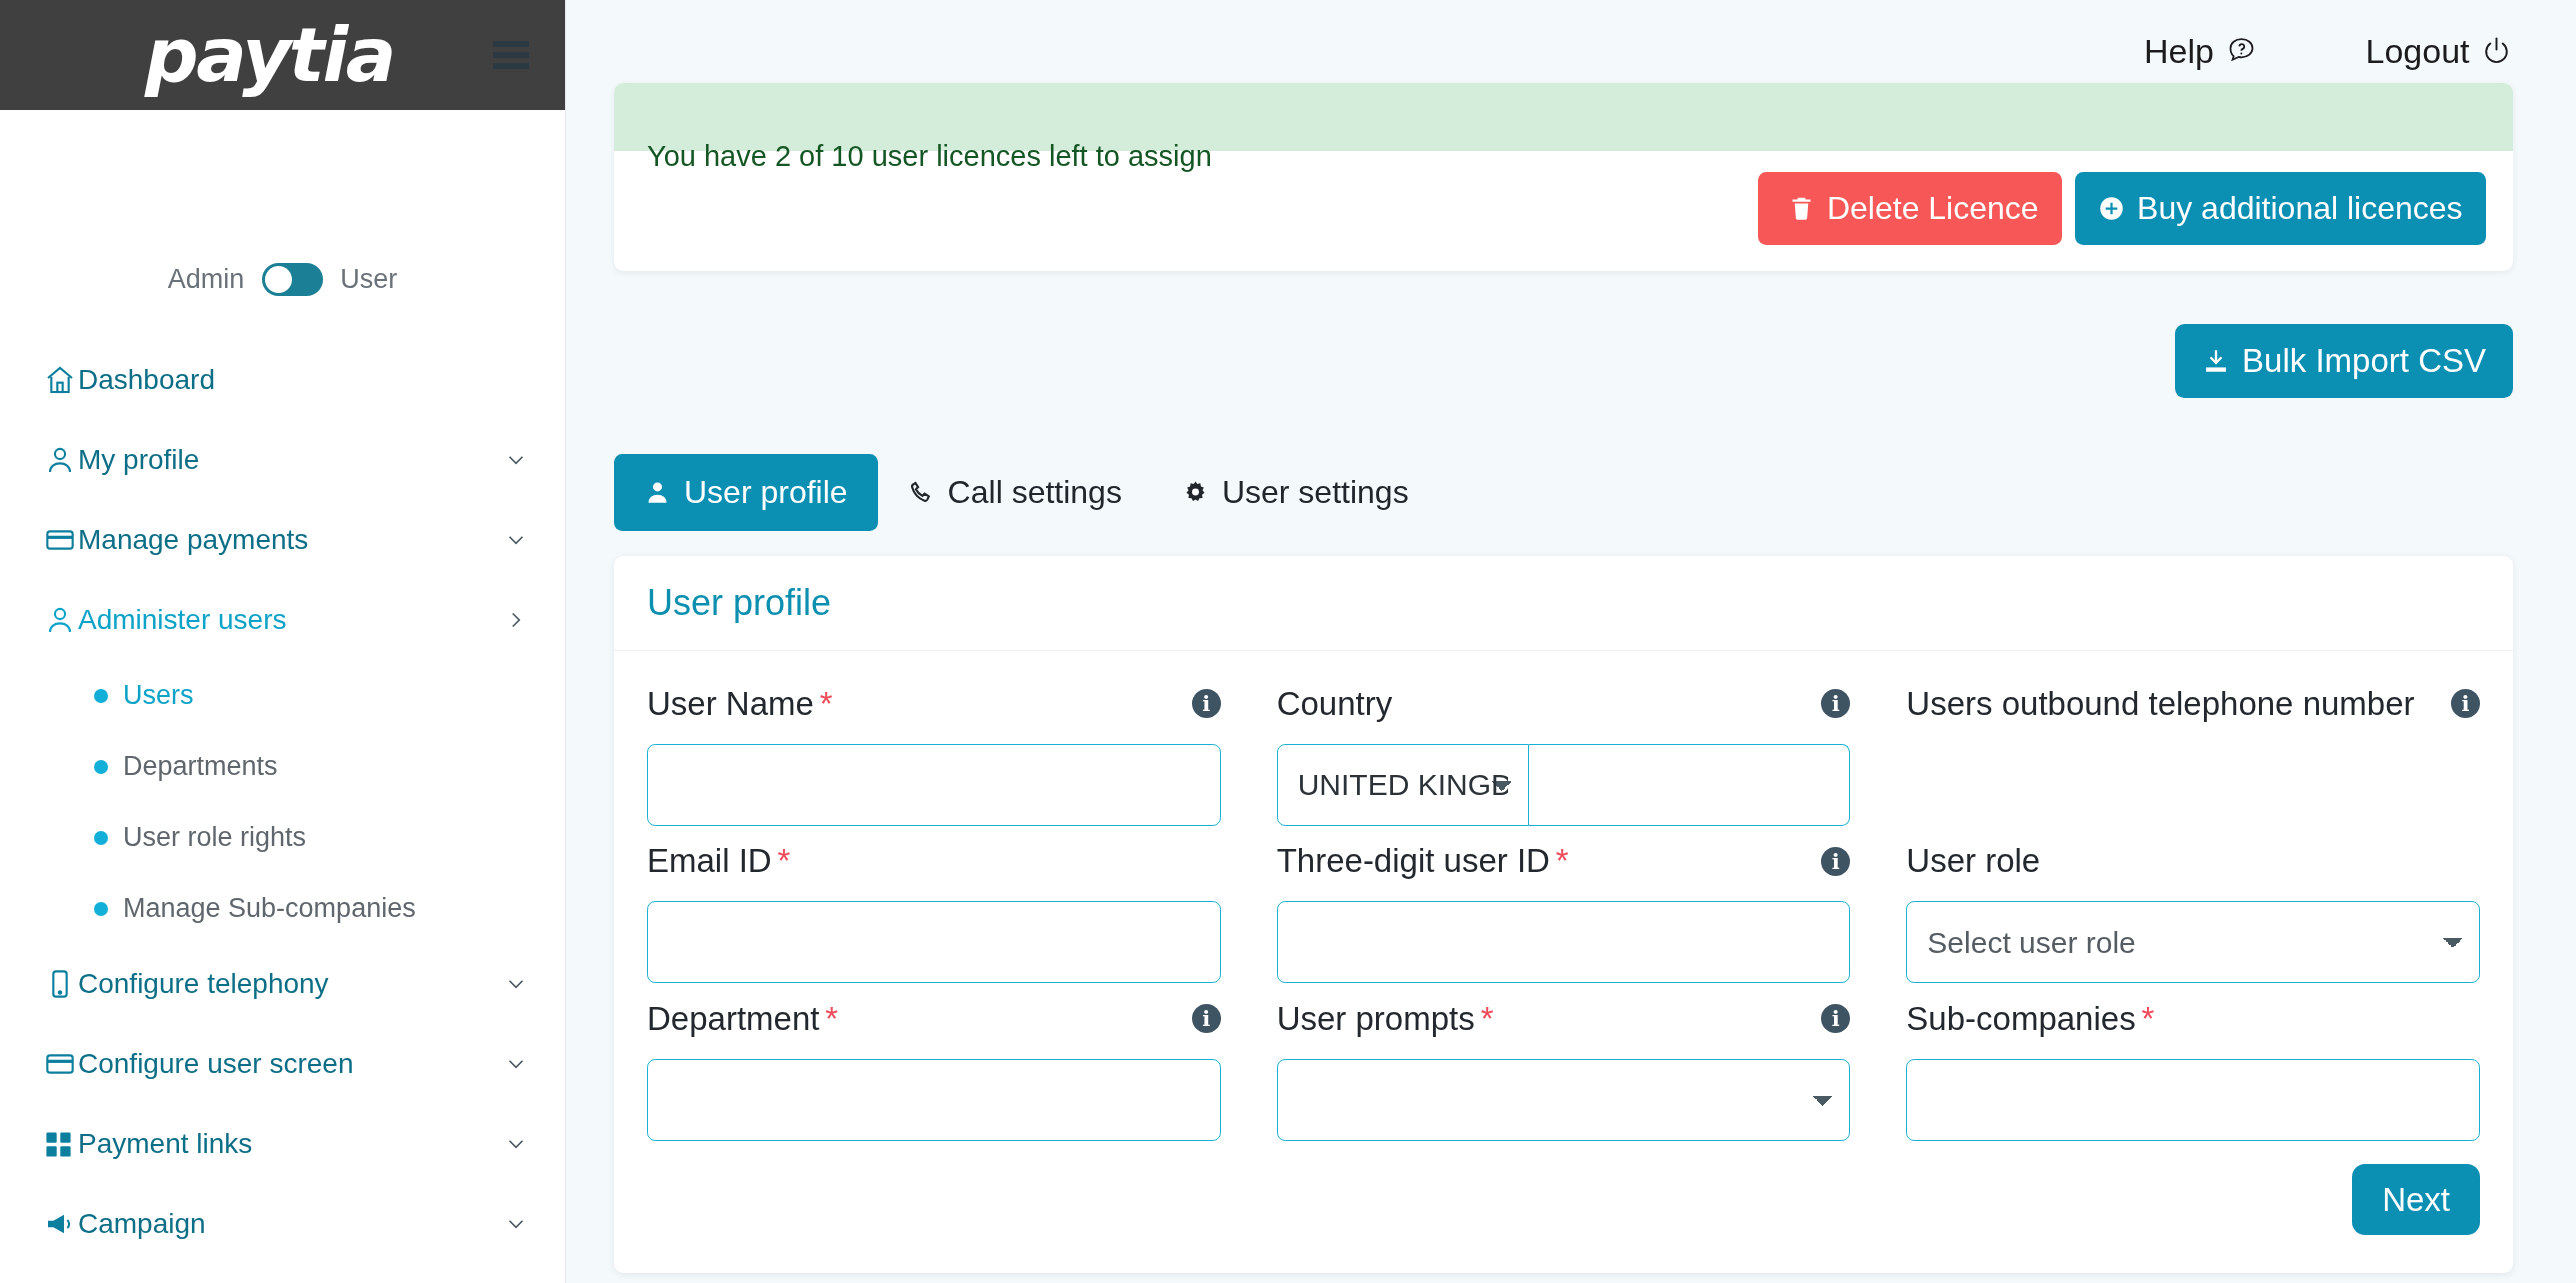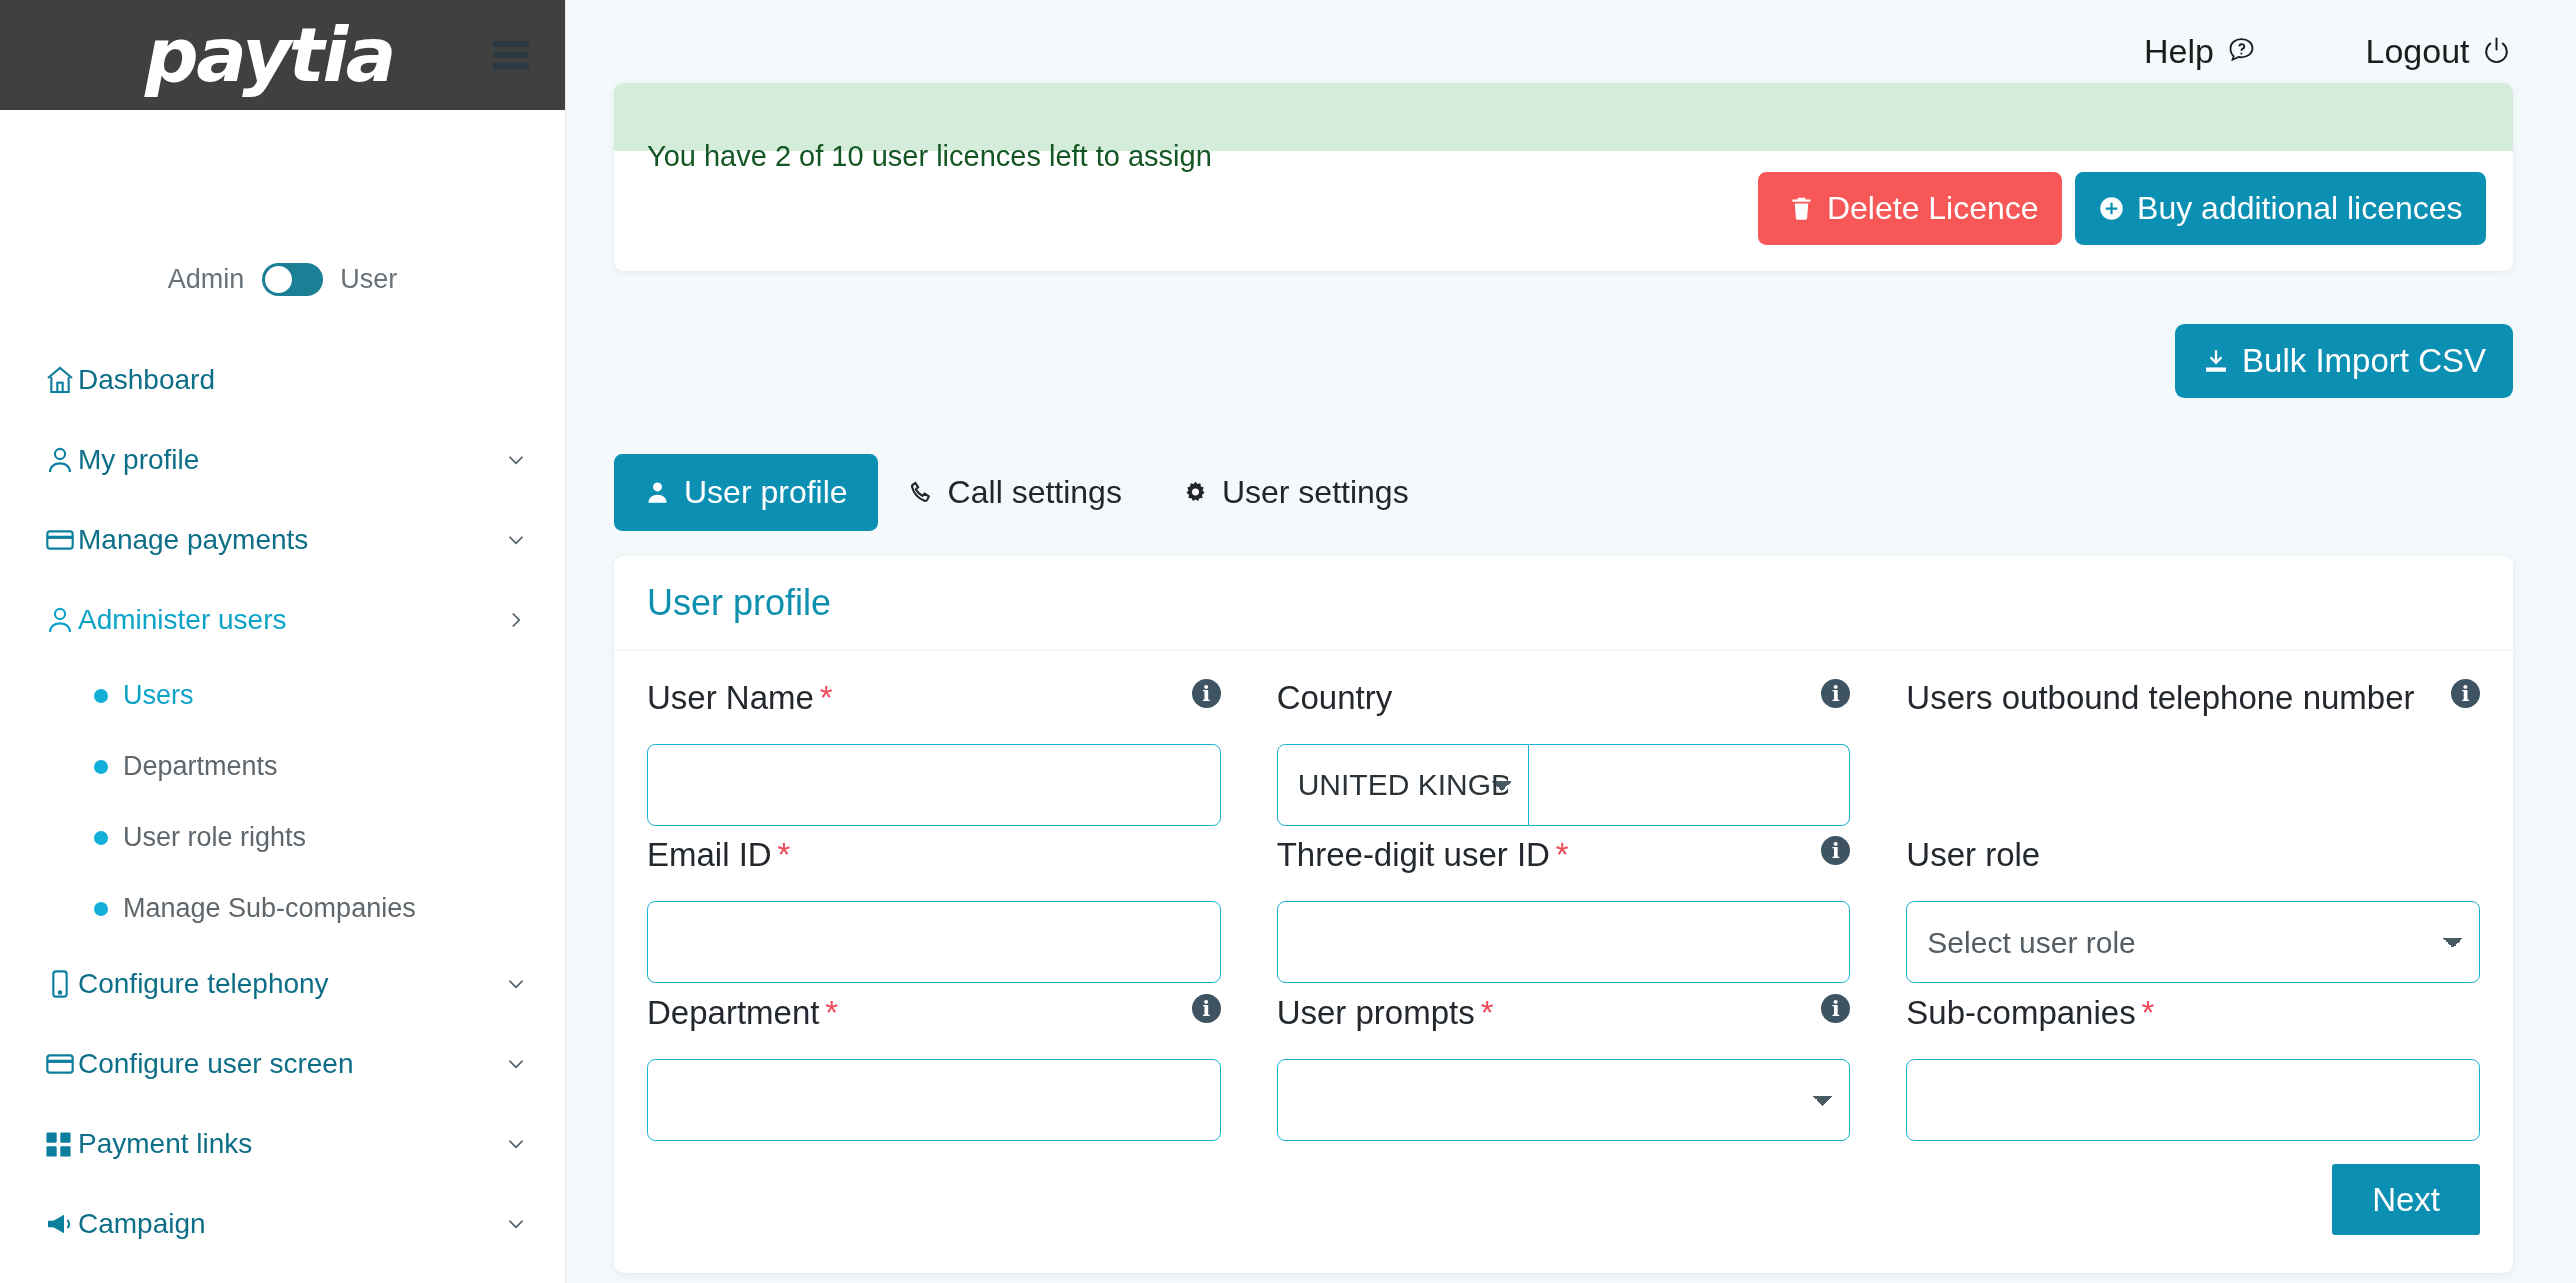--- a/index.html
+++ b/index.html
@@ -140,21 +140,21 @@
     padding: 26px 33px; border-bottom: 1.2px solid #edf1f5;
     font-size: 36px; color: #0d8fb0;
   }
   .form-body { padding: 28px 33px 33px 33px; }
 
   .frow { display: flex; gap: 0; margin-bottom: 10.5px; }
   .fcol { flex: 1 1 0; min-width: 0; padding-right: 56px; }
   .fcol:last-child { padding-right: 0; }
 
   .flabelrow {
-    display: flex; align-items: flex-start; justify-content: space-between;
+    display: flex; align-items: center; justify-content: space-between;
     height: 50px; margin-bottom: 15px;
   }
   .flabel { font-size: 33px; color: #22282d; white-space: nowrap; }
   .req { color: #ef4b5b; margin-left: 5.9px; }
 
   .infoicon {
     width: 29px; height: 29px; border-radius: 50%;
     background: #3e5463; color: #ffffff; flex: 0 0 29px;
     display: flex; align-items: center; justify-content: center;
     font-family: "DejaVu Serif", serif; font-size: 21px; font-weight: 700;
@@ -183,22 +183,22 @@
     border-top-right-radius: 0; border-bottom-right-radius: 0;
     border-right-width: 1.2px; flex: 0 0 44%;
   }
   .joined .inp {
     border-top-left-radius: 0; border-bottom-left-radius: 0;
     border-left: none; flex: 1 1 auto;
   }
 
   .nextrow { display: flex; justify-content: flex-end; padding: 13px 0 4.7px 0; }
   .btn-next {
-    background: #0b8fb3; color: #fff; border: none; border-radius: 3px;
-    font-size: 33px; padding: 0 40px; height: 71px; cursor: pointer;
+    background: #0b8fb3; color: #fff; border: none; border-radius: 13px;
+    font-size: 33px; padding: 0 30px; height: 71px; cursor: pointer;
     font-family: "Liberation Sans", sans-serif;
   }
 </style>
 </head>
 <body>
 
 <div class="app">
 
   <aside class="sidebar">
 

